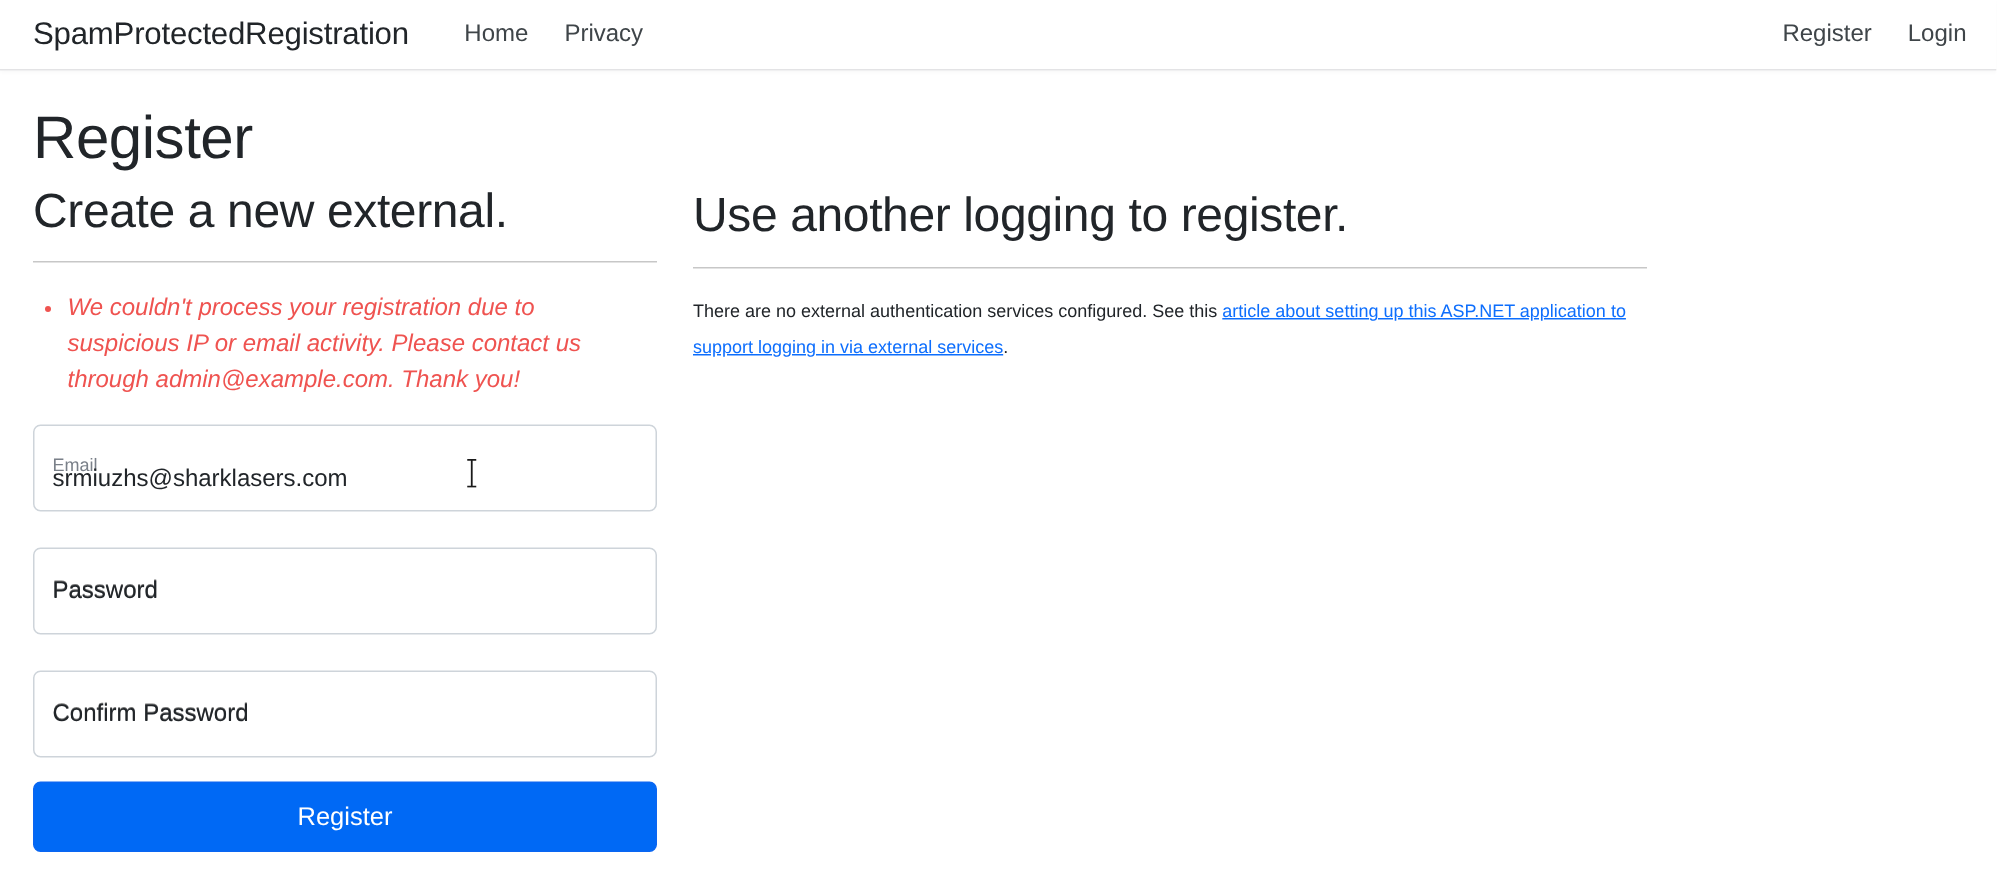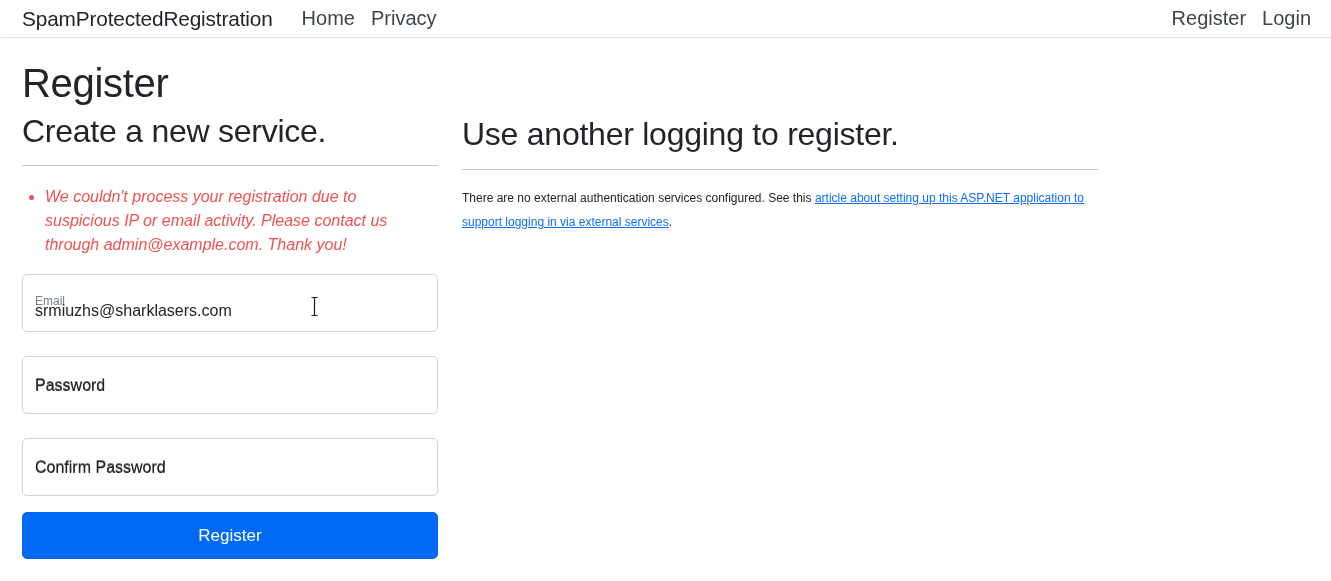--- a/index.html
+++ b/index.html
@@ -9,21 +9,21 @@
     padding: 0;
     width: 1331px;
     height: 581px;
     background: #ffffff;
     font-family: "Liberation Sans", "DejaVu Sans", sans-serif;
     -webkit-font-smoothing: antialiased;
   }
 
   
   .navbar {
-    height: 38px;
+    height: 47px;
     background: #ffffff;
     border-bottom: 1px solid #e3e3e5;
     box-shadow: 0 1px 3px rgba(0,0,0,.035);
     display: flex;
     align-items: center;
     padding: 0 20px 0 22px;
     position: relative;
     z-index: 5;
   }
   .navbar-brand {
@@ -40,26 +40,27 @@
     gap: 0;
     margin-left: 21px;
   }
   .nav-right {
     display: flex;
     align-items: center;
     margin-left: auto;
     gap: 0;
   }
   .nav-link {
-    font-size: 20px;
+    font-size: 16px;
     color: #3f4549;
     text-decoration: none;
     padding: 0 8px;
     white-space: nowrap;
     cursor: pointer;
+    margin-left: 8px;
   }
   .nav-right .nav-link:last-child { padding-right: 0; }
 
   
   .container {
     width: 1096px;
     margin: 0 auto 0 0;
     padding: 0 0 0 22px;
     position: relative;
   }
@@ -222,21 +223,21 @@
   </div>
 </nav>
 
 <main class="container">
 
   <h1 class="page-title">Register</h1>
 
   <div class="row">
 
     <section class="col-left">
-      <h2 class="section-title">Create a new service.</h2>
+      <h2 class="section-title">Create a new external.</h2>
       <hr class="rule">
 
       <div class="validation-summary">
         <ul>
           <li>We couldn't process your registration due to suspicious IP or email activity. Please contact us through admin@example.com. Thank you!</li>
         </ul>
       </div>
 
       <form>
 

